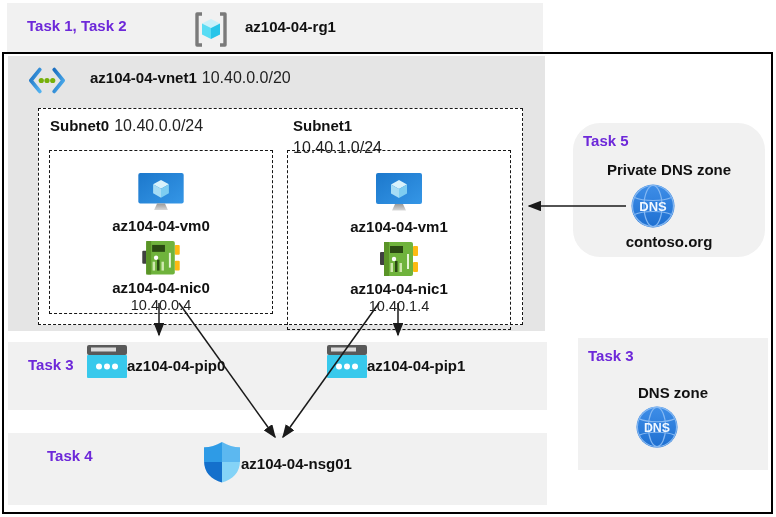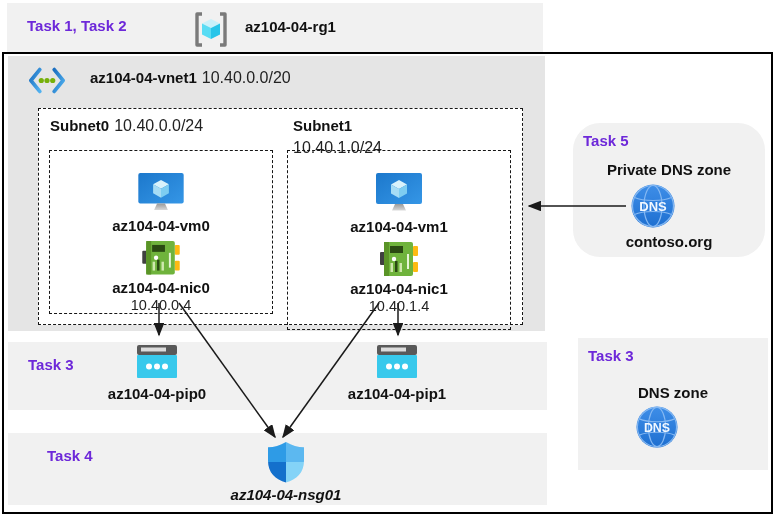--- a/index.html
+++ b/index.html
@@ -19,25 +19,25 @@
   .inner1{left:248px;top:41px;width:224px;height:180px;}
   .sub-label{display:flex;gap:5px;white-space:nowrap;}
   .vm-name{margin-top:6px;}
   .nic-name{margin-top:4px;}
   .ip{margin-top:1px;font-size:14.5px;}
   .nic-icon{margin-top:7px;}
   .t3-band{left:8px;top:342px;width:539px;height:68px;}
   .t4-band{left:8px;top:433px;width:539px;height:72px;}
   .t5-box{left:573px;top:123px;width:192px;height:134px;background:#f1f1f1;border-radius:27px;}
   .t6-box{left:578px;top:338px;width:190px;height:132px;background:#f1f1f1;}
-  .col-center{display:flex;flex-direction:column;align-items:center;}
+  .col-center{display:flex;flex-direction:row;align-items:center;}
   .pip-group{top:3px;width:140px;}
   .pip0{left:79px;} .pip1{left:319px;}
   .pip-label{margin-top:7px;}
-  .nsg-group{left:195px;top:8px;width:166px;font-style:italic;}
+  .nsg-group{left:195px;top:8px;width:166px;}
   .nsg-label{margin-top:3px;}
   .ctr{left:0;width:100%;text-align:center;}
   .arrow-layer{left:0;top:0;width:776px;height:517px;pointer-events:none;}
 </style>
 </head>
 <body>
 
 <div class="page">
 
   <div class="abs frame"></div>

